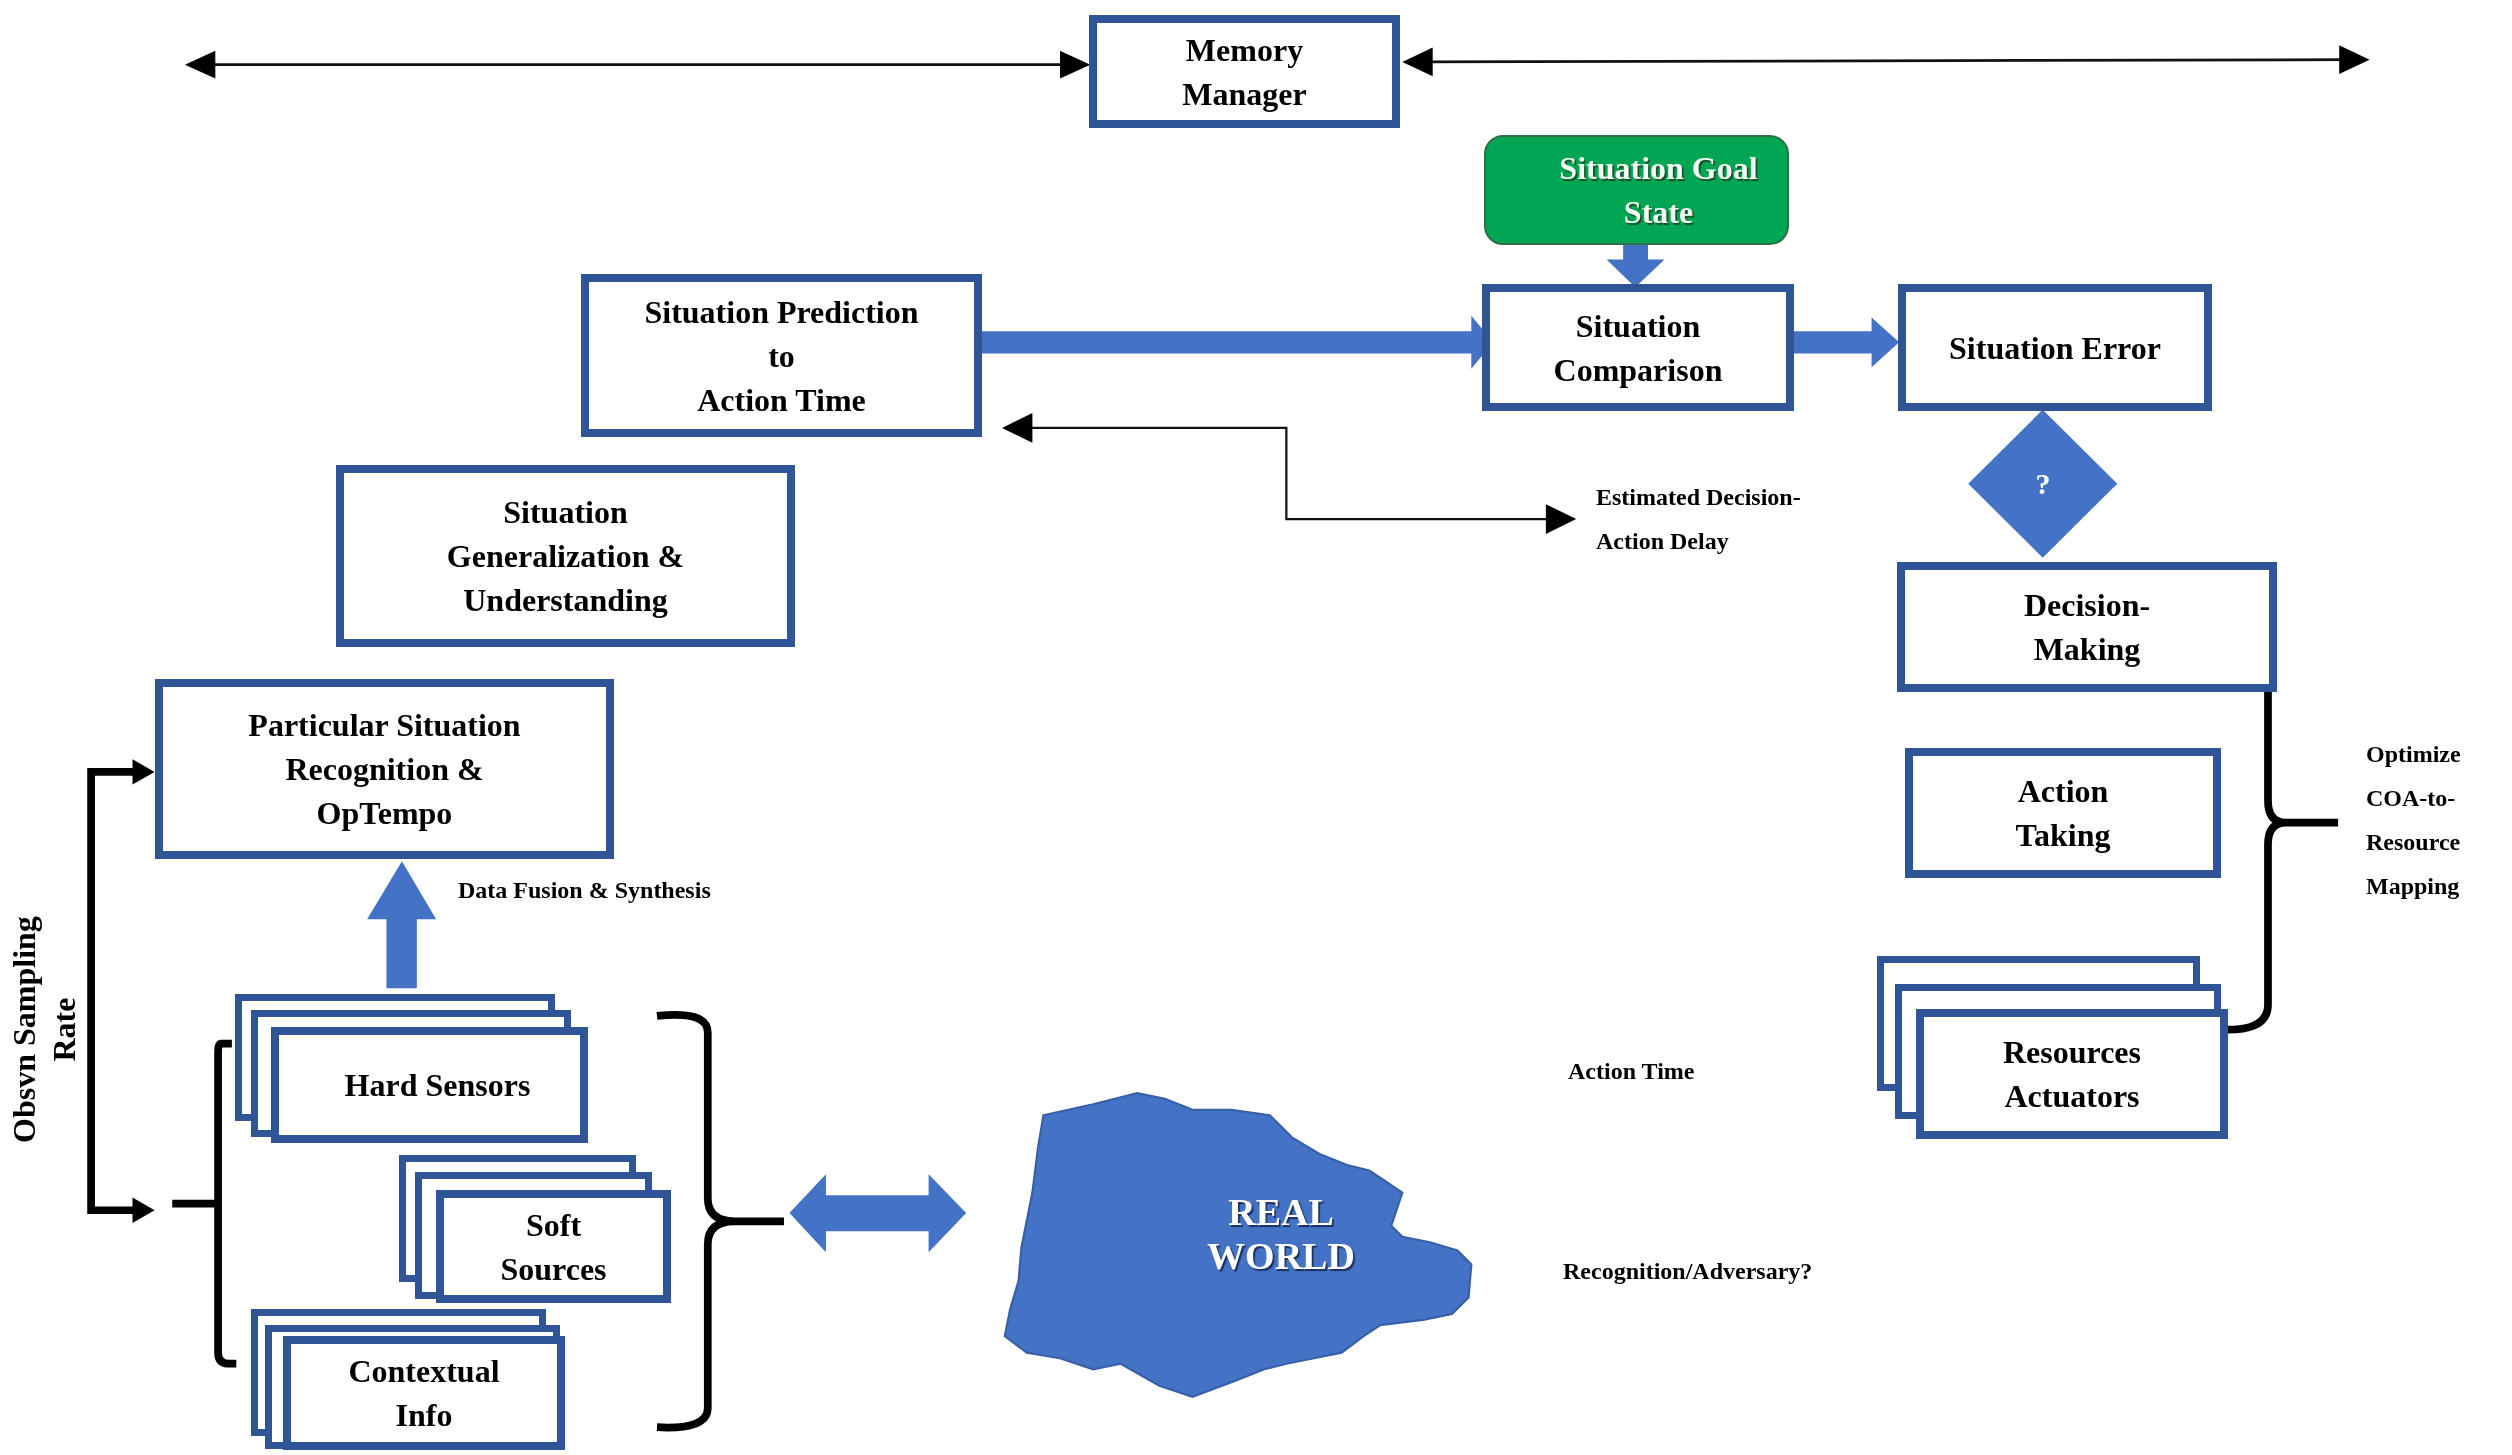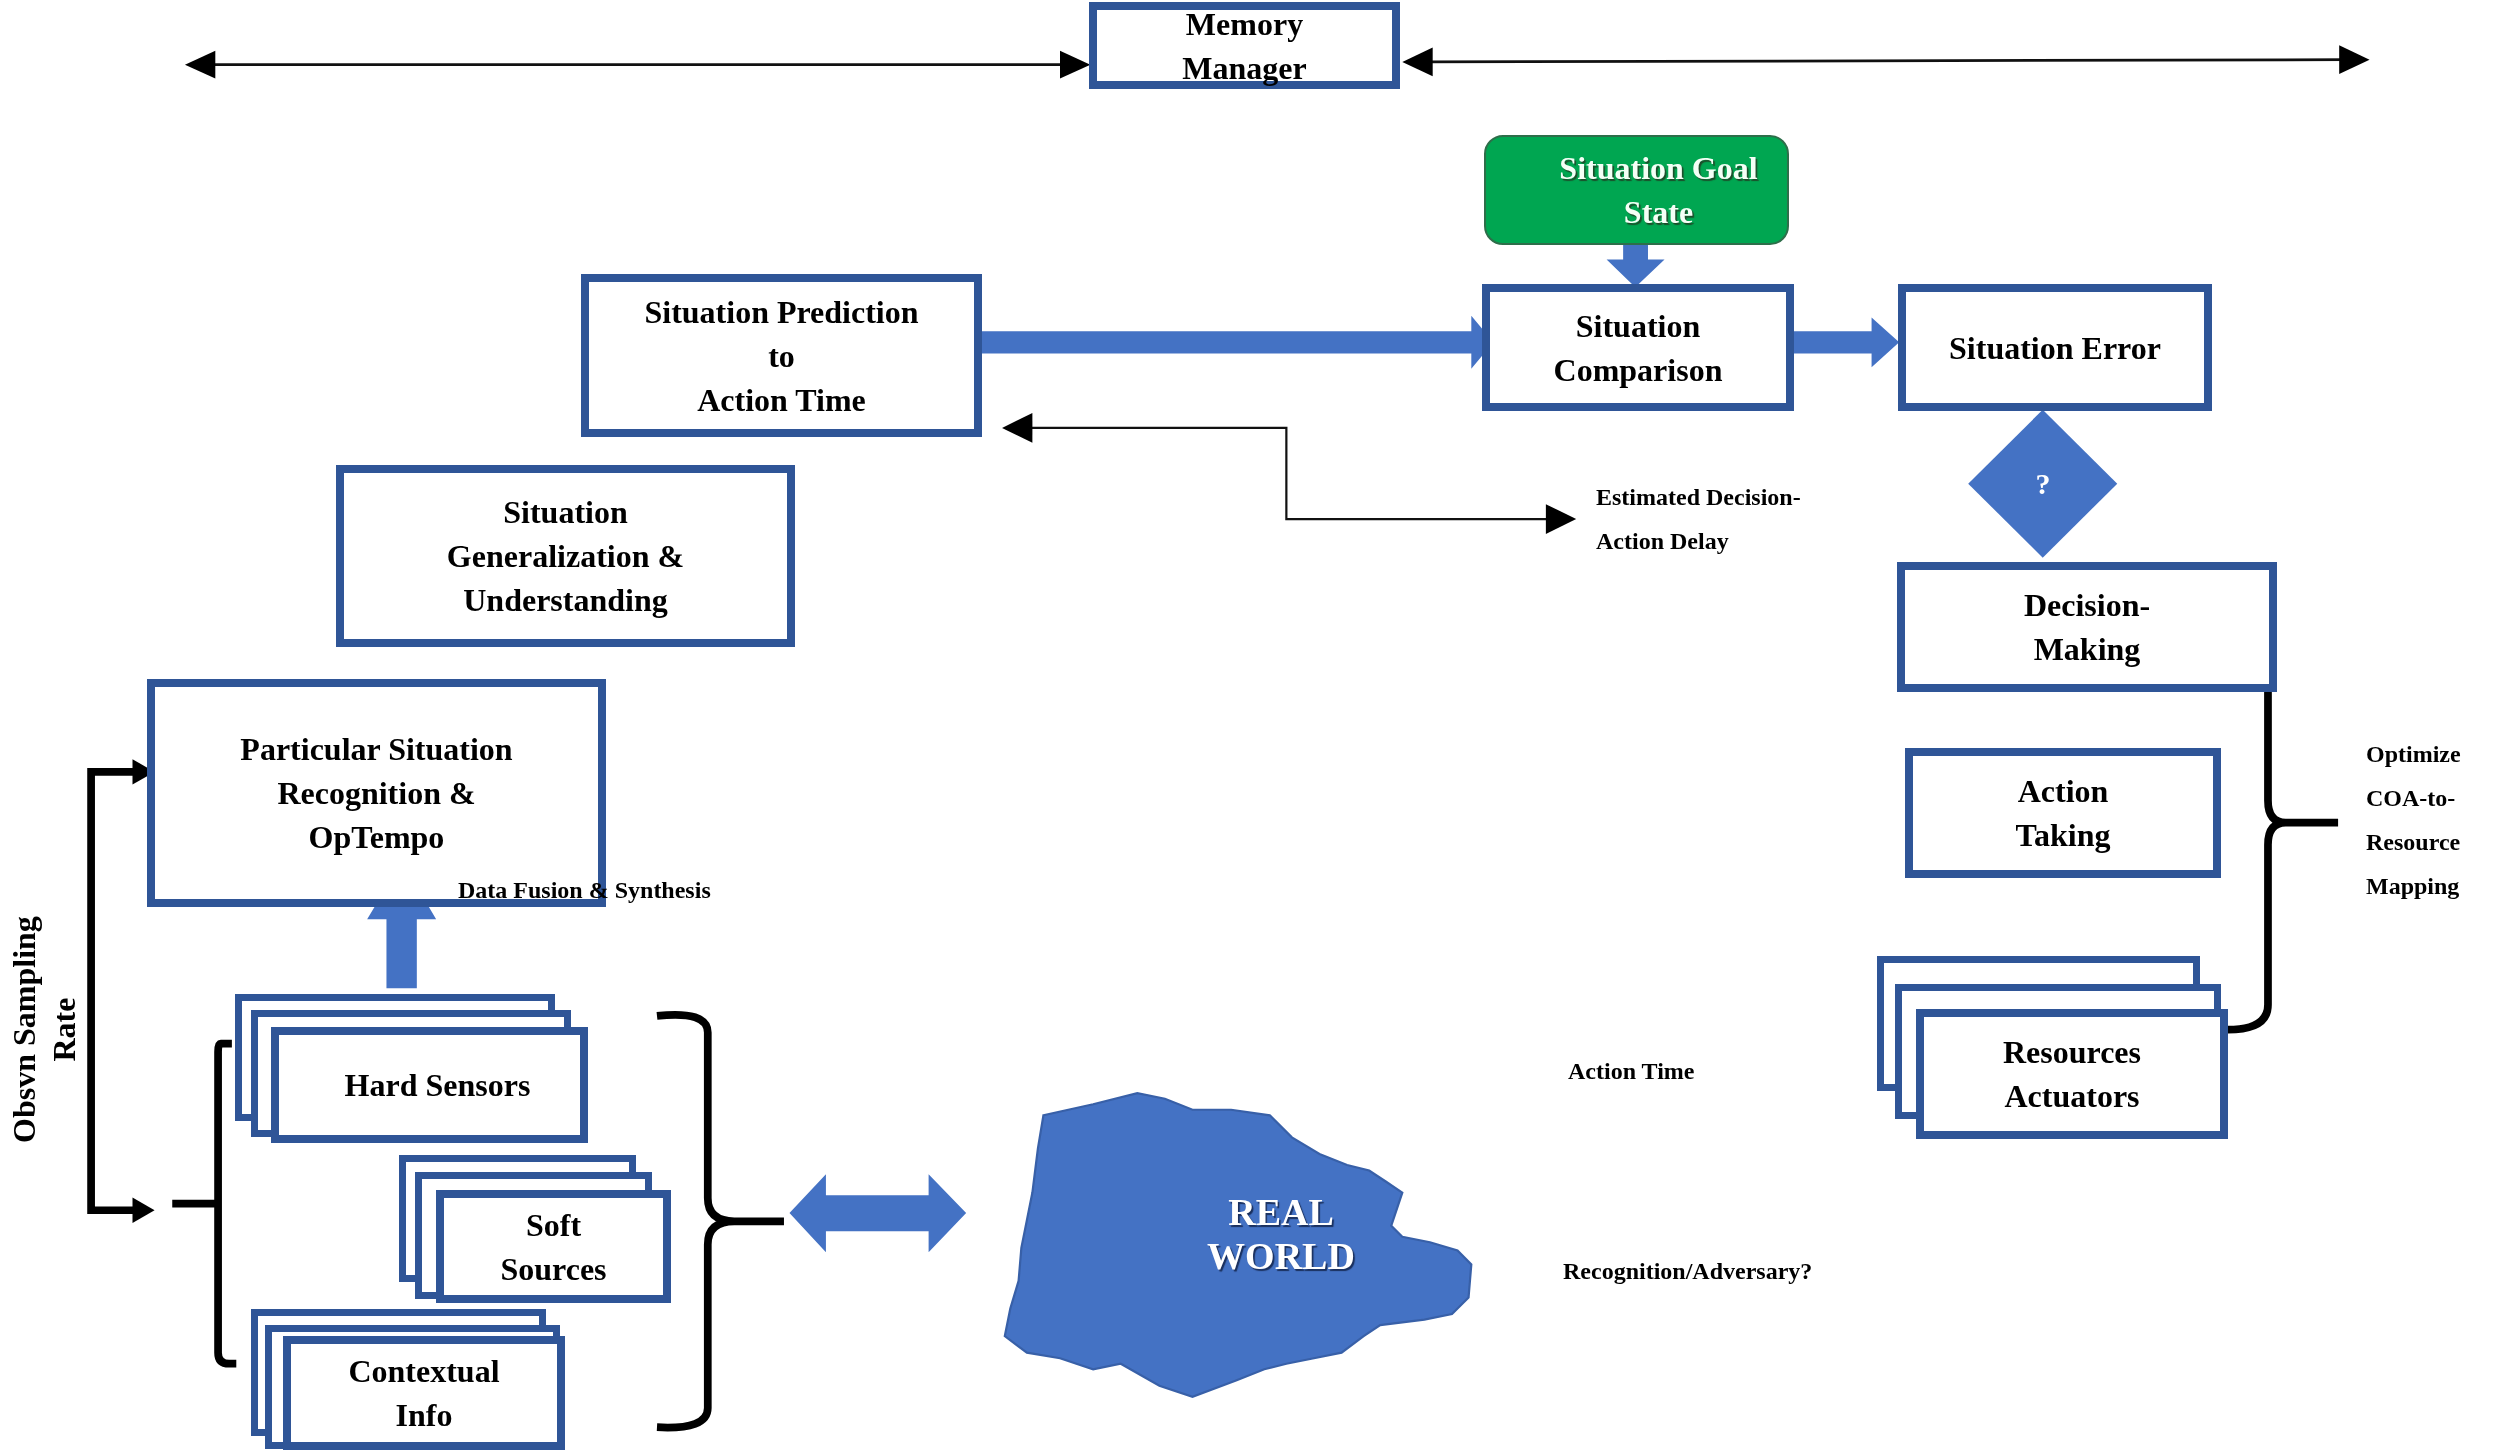--- a/index.html
+++ b/index.html
@@ -70,21 +70,21 @@
 
   <polygon points="1430,2197 1496,2127 1496,2165 1682,2165 1682,2127 1750,2197 1682,2268 1682,2230 1496,2230 1496,2268" fill="#4472c4"></polygon>
 
   <path d="M1890,2020 L1980,2000 L2060,1980 L2110,1990 L2160,2010 L2230,2010 L2300,2020 L2340,2060 L2390,2090 L2440,2110 L2480,2120 L2510,2140 L2540,2160 L2520,2220 L2540,2240 L2590,2250 L2640,2265 L2665,2290 L2660,2350 L2630,2380 L2580,2390 L2500,2400 L2470,2420 L2430,2450 L2380,2460 L2330,2470 L2290,2480 L2240,2500 L2160,2530 L2100,2510 L2030,2470 L1980,2480 L1920,2460 L1860,2450 L1820,2420 L1830,2370 L1845,2320 L1850,2260 L1860,2210 L1870,2160 L1875,2120 L1880,2080 Z" fill="#4472c4" stroke="#3860a8" stroke-width="4"></path>
 
   <polygon points="3420,1865 2690,1865 Q2650,1865 2650,1900 L2650,2045 L2605,2045 L2670,2115 L2735,2045 L2690,2045 L2690,1905 L3420,1905" fill="#4472c4"></polygon>
 
   <path d="M4035,1122 Q4108,1120 4108,1160 L4108,1450 Q4108,1490 4140,1490 L4235,1490 M4140,1490 Q4108,1490 4108,1530 L4108,1820 Q4108,1865 4035,1865" fill="none" stroke="#000" stroke-width="14"></path>
 </svg>
 
-<div class="box" style="left:1089px;top:2px;width:311px;height:87px;">
+<div class="box" style="left:1089px;top:15px;width:311px;height:113px;">
   <span class="lbl">Memory
 Manager</span>
 </div>
 
 <div class="goal" style="left:1484px;top:135px;width:305px;height:110px;padding-left:44px;">
   <span class="lbl">Situation Goal
 State</span>
 </div>
 
 <div class="box" style="left:581px;top:274px;width:401px;height:163px;">
@@ -103,21 +103,21 @@
 </div>
 
 <span class="diamond-lbl" style="left:2029px;top:467px;width:28px;">?</span>
 
 <div class="box" style="left:336px;top:465px;width:459px;height:182px;">
   <span class="lbl">Situation
 Generalization &amp;
 Understanding</span>
 </div>
 
-<div class="box" style="left:147px;top:679px;width:459px;height:228px;">
+<div class="box" style="left:155px;top:679px;width:459px;height:180px;">
   <span class="lbl">Particular Situation
 Recognition &amp;
 OpTempo</span>
 </div>
 
 <div class="box" style="left:1897px;top:562px;width:380px;height:130px;">
   <span class="lbl">Decision-
 Making</span>
 </div>
 

